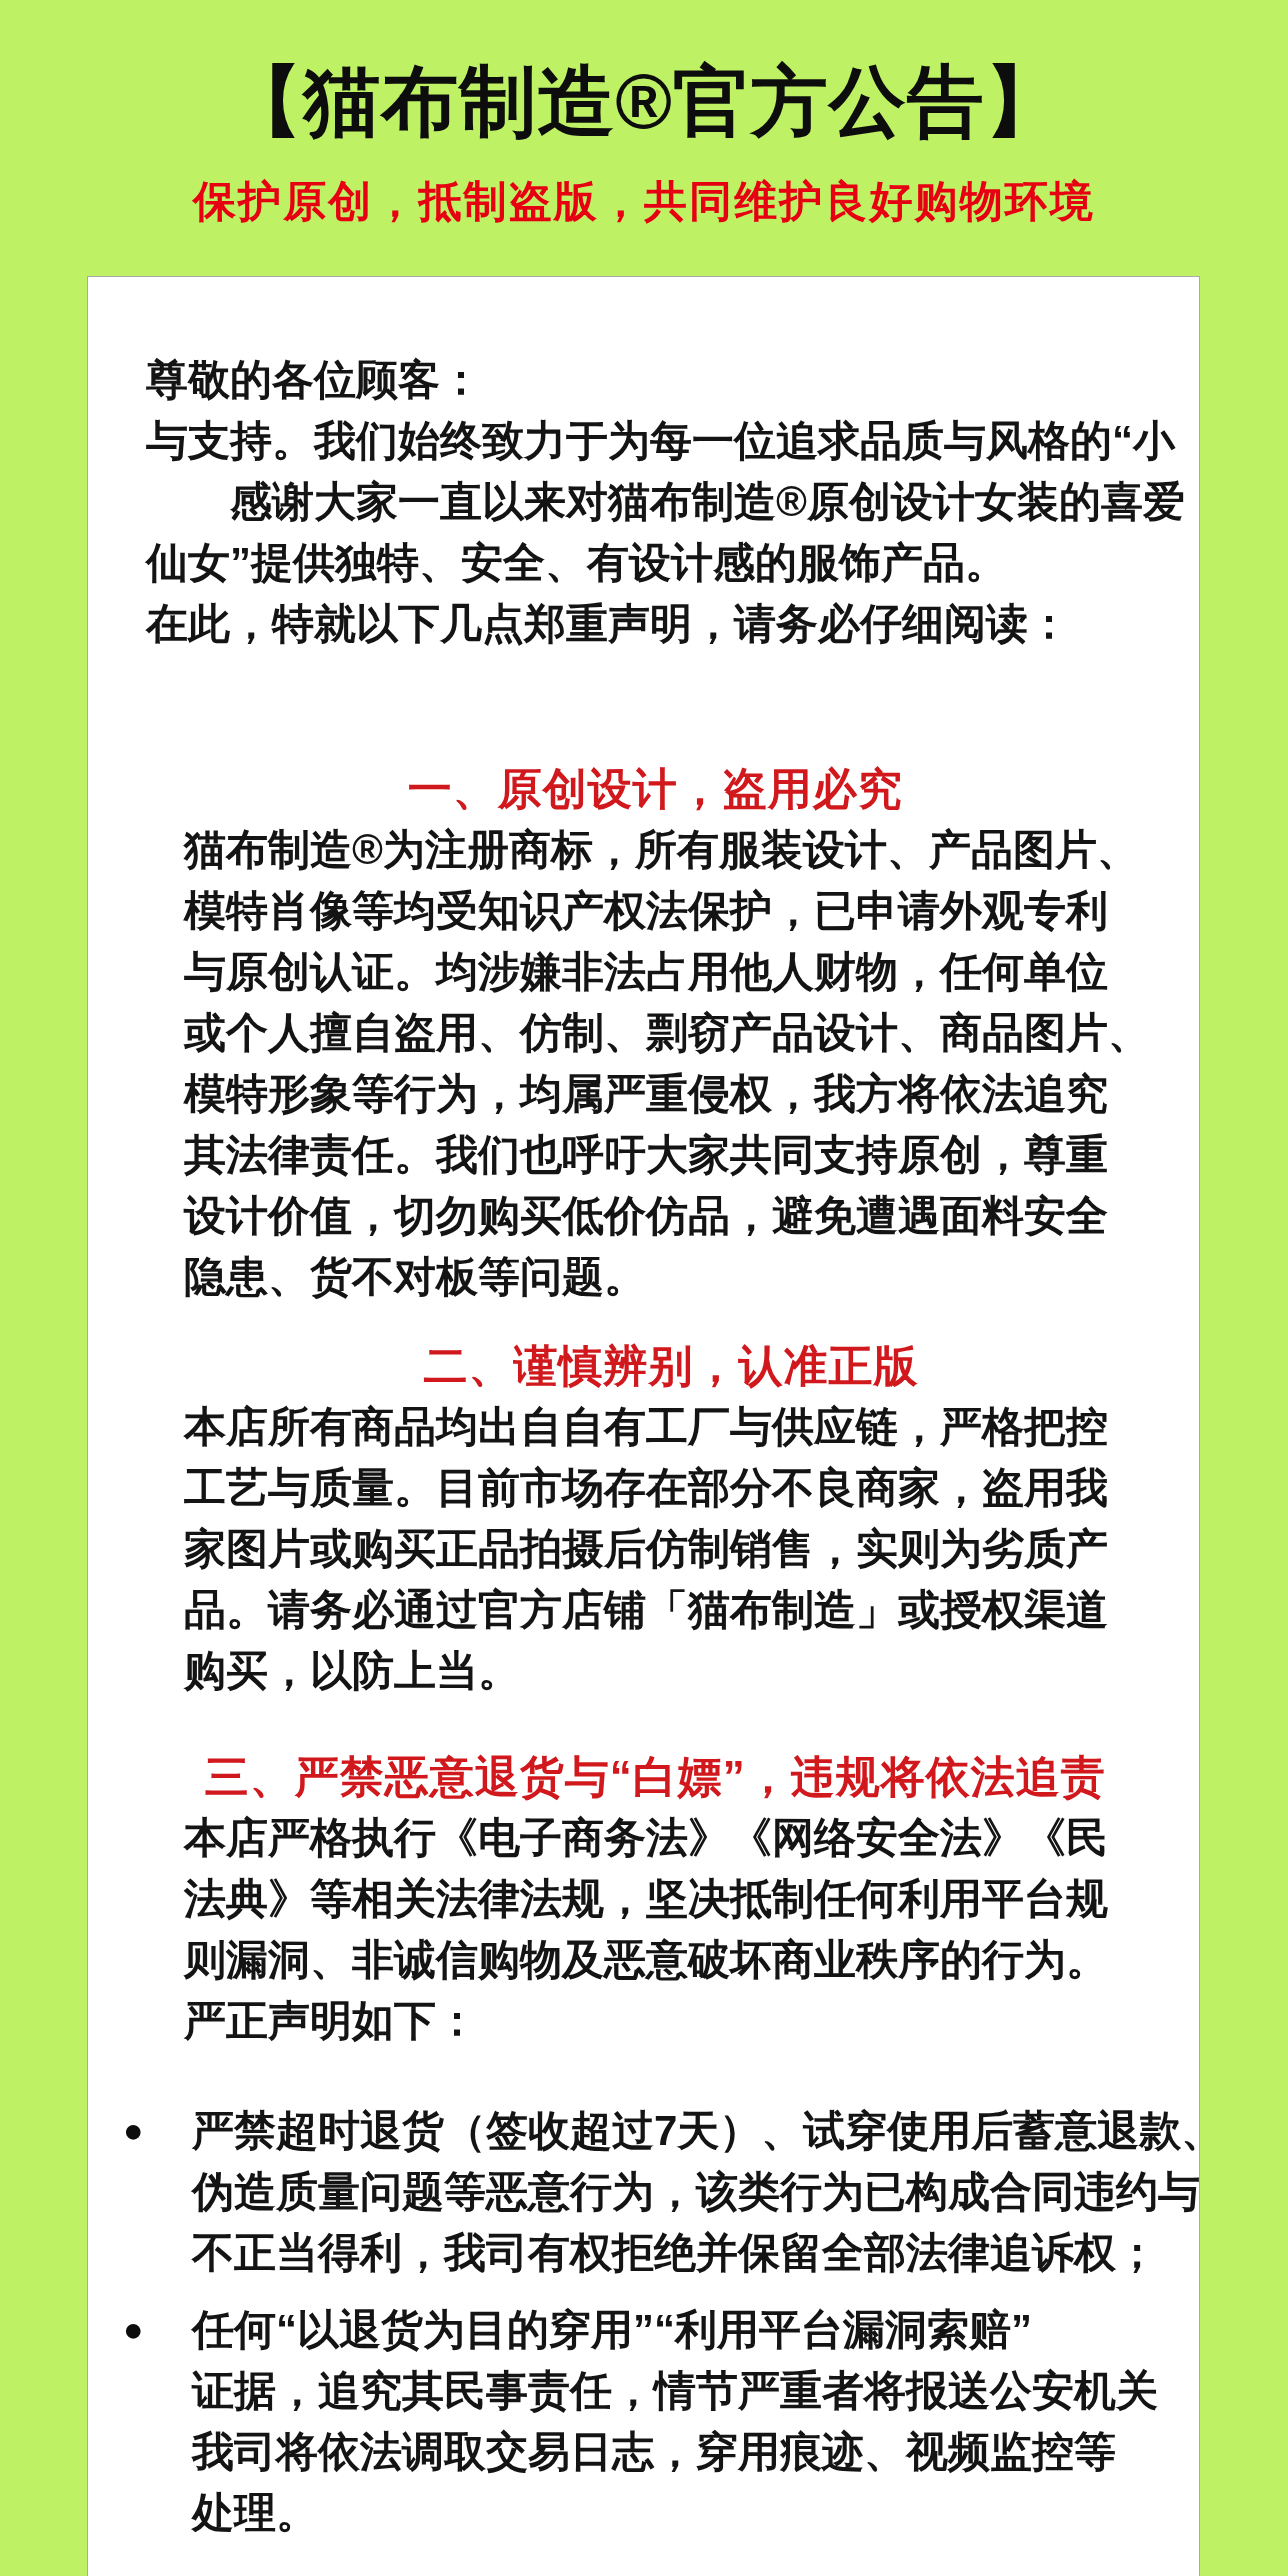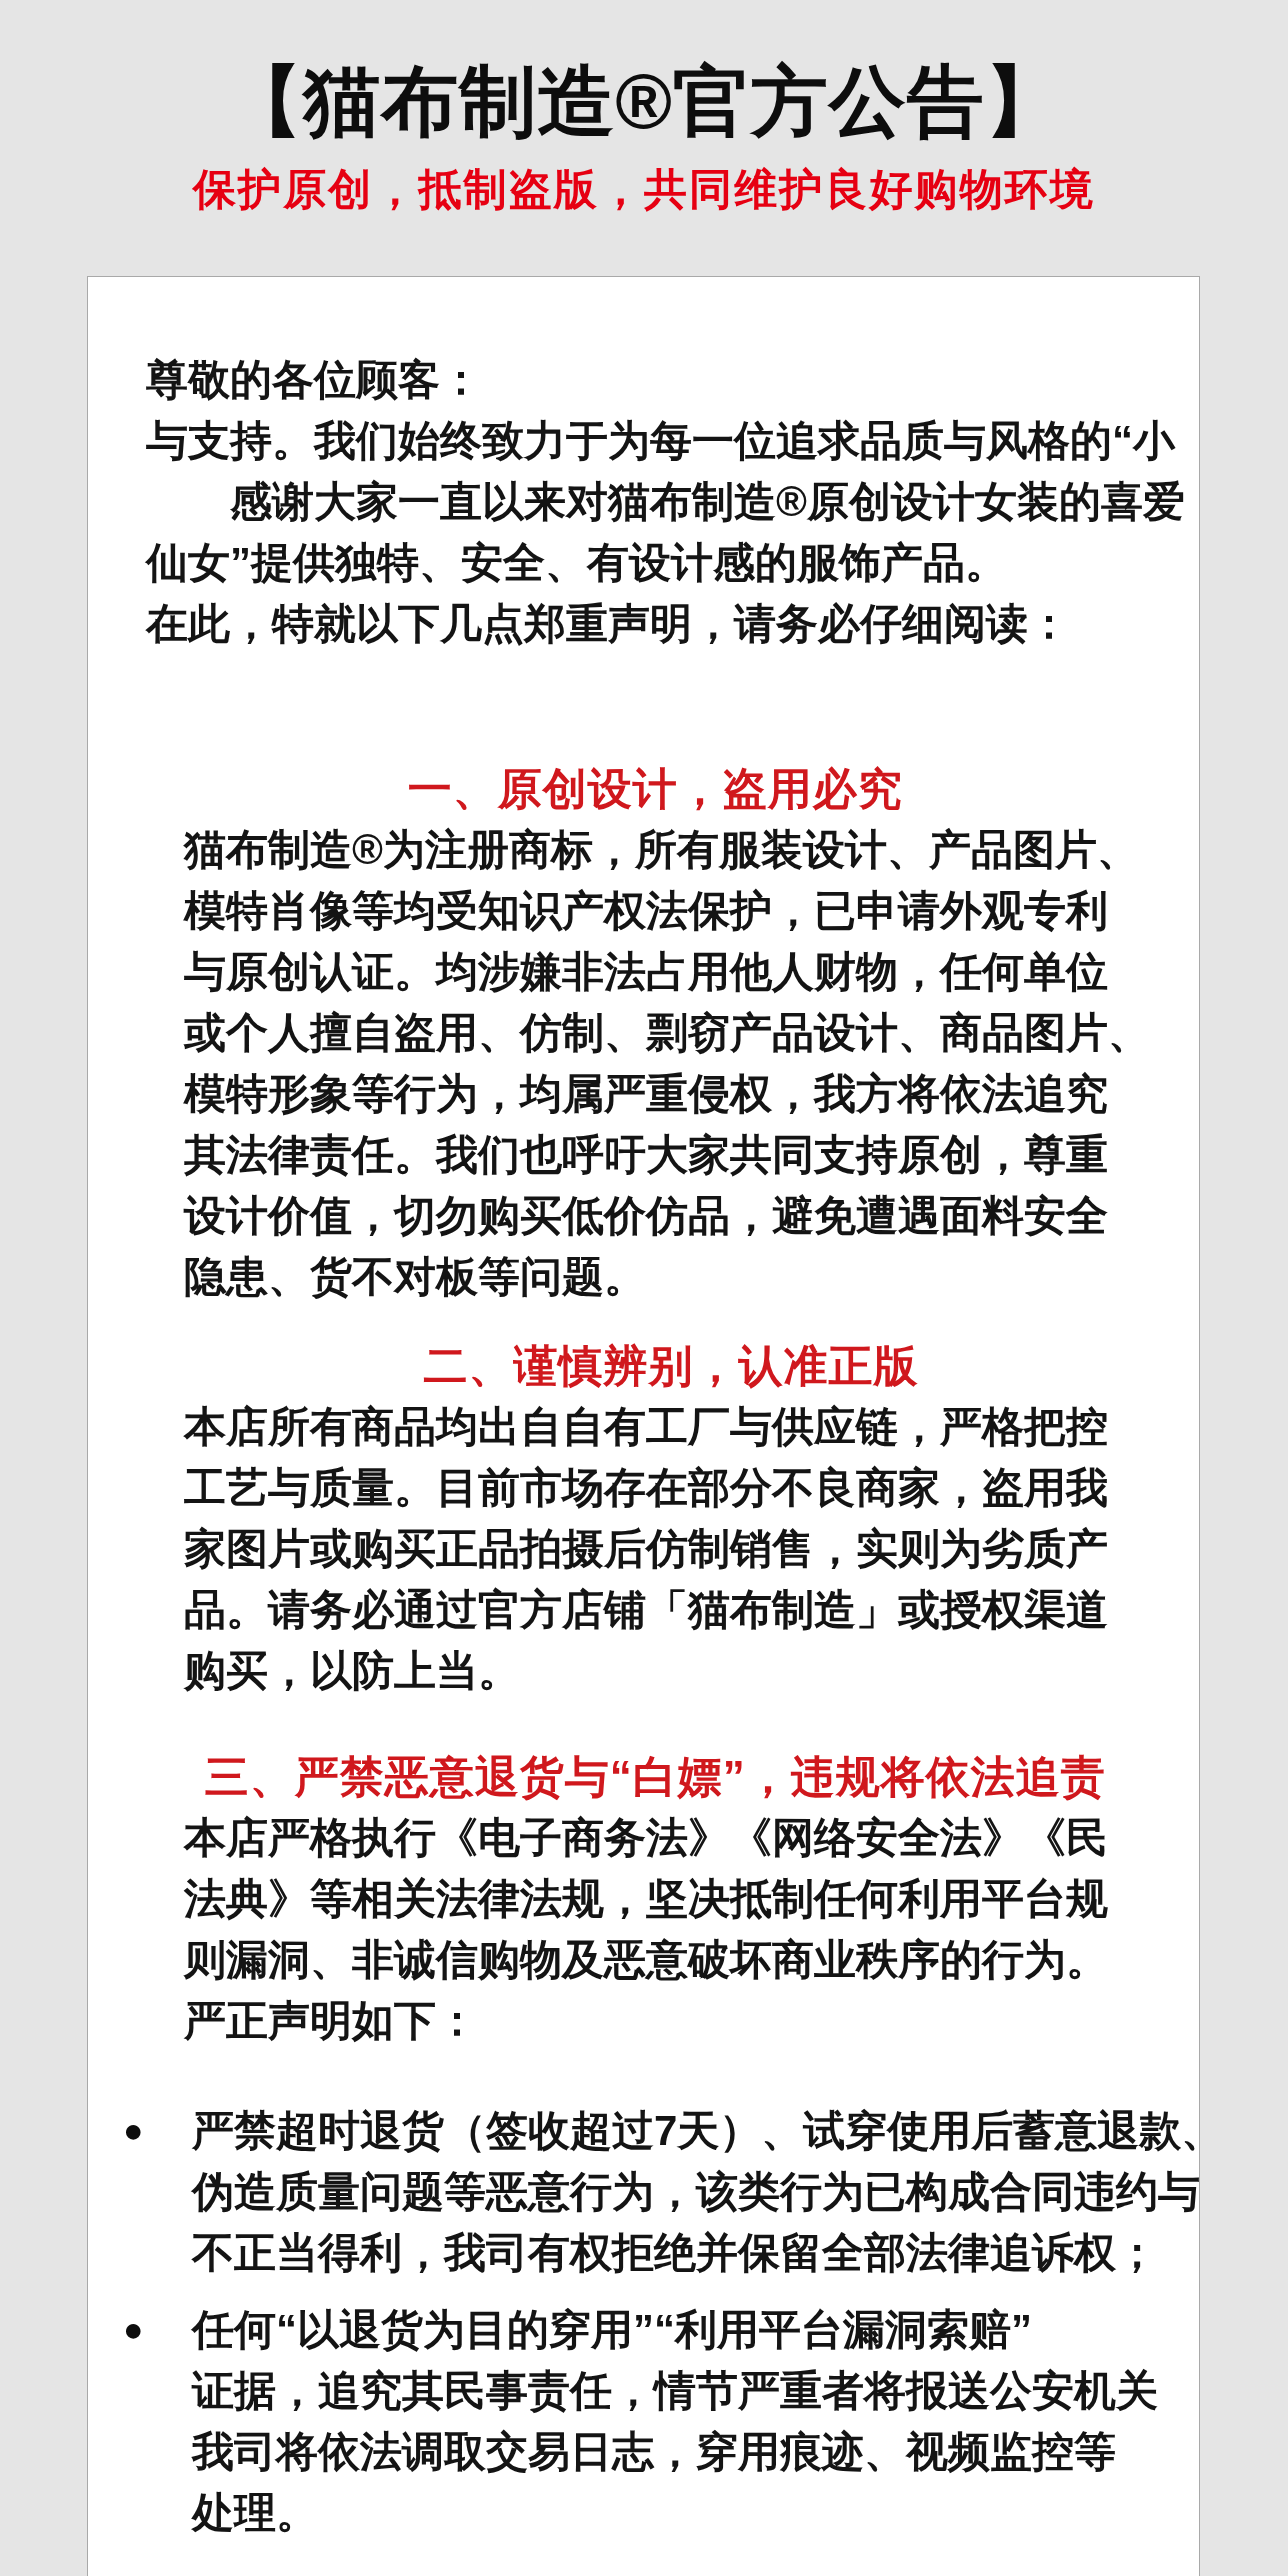--- a/index.html
+++ b/index.html
@@ -2,31 +2,31 @@
 <html style="font-size:8.3px"><head>
 <meta charset="utf-8">
 <style>
   html, body {
     margin: 0; padding: 0;
     width: 1288px; height: 2576px;
     overflow: hidden;
     background: #ffffff;
     font-family: "Liberation Sans", "DejaVu Sans", sans-serif;
   }
-  .page { position: relative; width: 1288px; height: 2576px; background: #e5e5e5; }
+  .page { position: relative; width: 1288px; height: 2576px; background: #bef264; }
 
   .title {
     margin: 0; padding-top: 52px;
     text-align: center;
     font-size: 77px; font-weight: 800;
     color: #0d0d0d; letter-spacing: 1px;
     line-height: 99px; white-space: nowrap;
   }
   .subtitle {
-    margin-top: 12px;
+    margin-top: 24px;
     text-align: center;
     font-size: 43px; font-weight: 700;
     color: #e60012; letter-spacing: 2.1px;
     line-height: 52px; white-space: nowrap;
   }
 
   .card {
     position: absolute; left: 87px; top: 276px;
     width: 1113px; height: 2337px;
     box-sizing: border-box;

